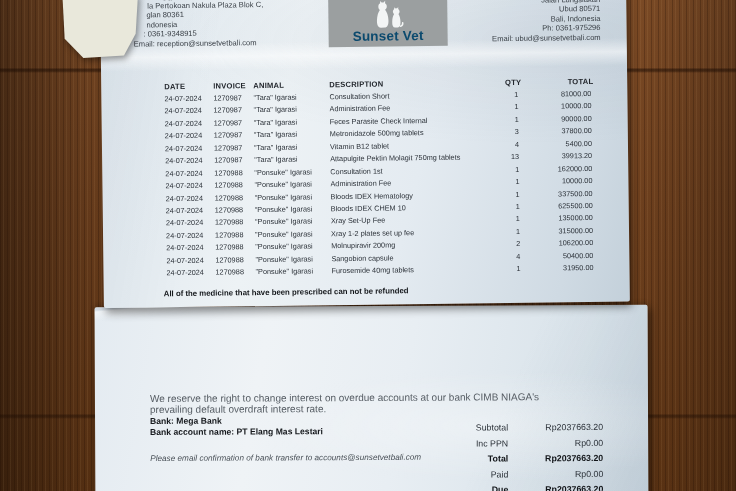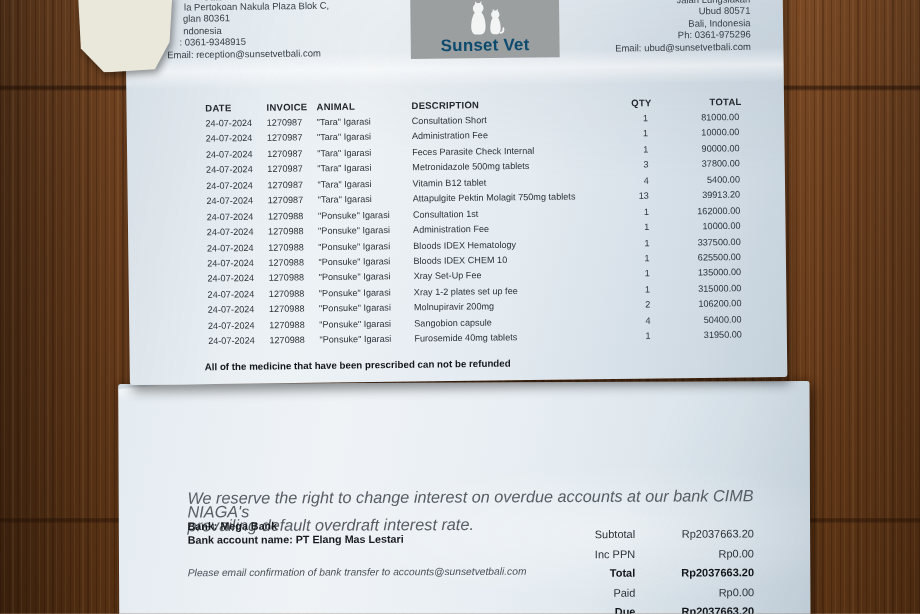--- a/index.html
+++ b/index.html
@@ -64,22 +64,22 @@
   .thead{position:absolute;left:0;top:97px;width:100%;font-size:7.6px;font-weight:bold;color:#23272d;letter-spacing:.2px;}
   .thead .qty,.thead .total{text-align:right;}
   .tbody{position:absolute;left:0;top:108px;width:100%;}
   .trow{height:12.45px;line-height:12.45px;font-size:7.3px;color:#2b3138;}
   .trow .qty{text-align:right;padding-right:3px;}
   .trow .total{text-align:right;padding-right:2px;}
   .c{white-space:nowrap;overflow:hidden;}
   .refund-note{position:absolute;left:60px;top:304px;font-size:7.8px;font-weight:bold;color:#14171b;}
 
   
-  .interest-note{position:absolute;left:55px;top:87px;font-size:13px;line-height:10.8px;
-    font-style:italic;color:#565d64;}
+  .interest-note{position:absolute;left:55px;top:87px;font-size:10px;line-height:10.8px;
+    color:#565d64;}
   .bank-lines{position:absolute;left:55px;top:109px;font-size:8.6px;line-height:10.8px;
     font-weight:bold;color:#16191d;}
   .email-note{position:absolute;left:55px;top:147px;font-size:8.2px;font-style:italic;color:#4a5158;}
   .totals{position:absolute;left:343px;top:84px;width:165px;margin-top:31px;}
   .trow2{display:grid;grid-template-columns:70px 95px;height:15.5px;line-height:15.5px;
     font-size:8.8px;color:#2b3138;}
   .trow2 span{text-align:right;white-space:nowrap;}
   .trow2.bold{font-weight:bold;color:#121519;}
 </style>
 </head>

